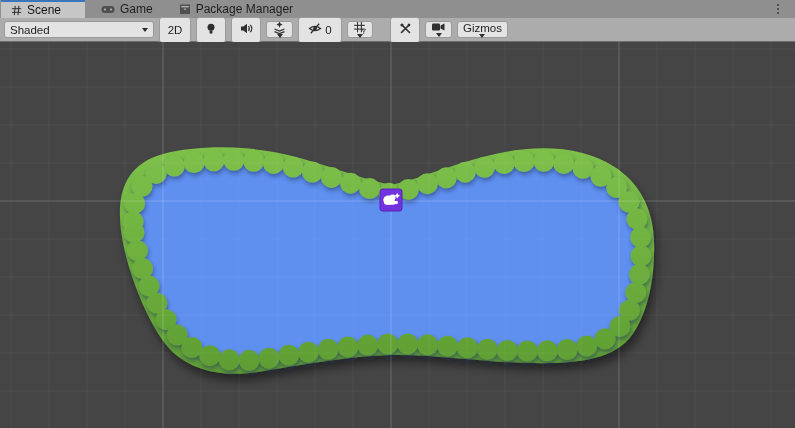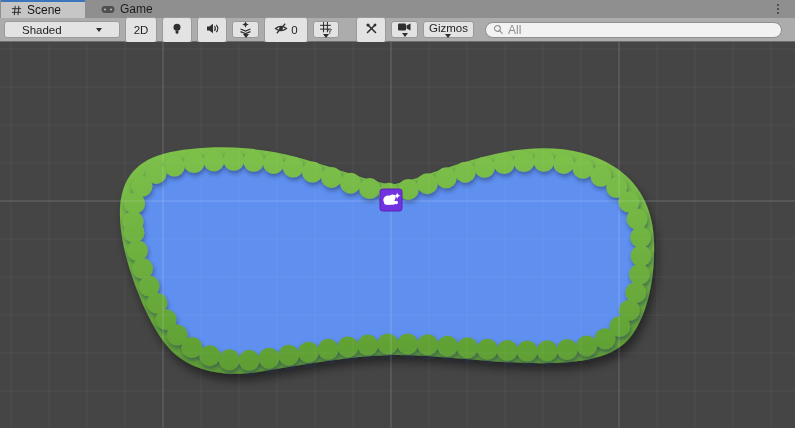--- a/index.html
+++ b/index.html
@@ -16,21 +16,21 @@
   .tab .ticon{display:flex;align-items:center;}
   .tabbar-spacer{flex:1;}
   .kebab{display:flex;flex-direction:column;justify-content:center;align-items:center;gap:1.5px;width:18px;margin-right:8px;}
   .kebab .dot{width:2.5px;height:2.5px;border-radius:50%;background:#3d3d3d;}
   
   .toolbar{height:23px;background:#acacac;border-bottom:1px solid #6e6e6e;display:flex;align-items:center;padding:0 13px 0 4px;gap:5px;flex:0 0 auto;}
   .tbtn{height:17px;background:#e3e3e3;border:1px solid #9a9a9a;border-radius:3px;display:flex;align-items:center;justify-content:center;font-size:11.5px;color:#1e1e1e;box-sizing:border-box;padding:12px 5px;cursor:default;}
   .tbtn.group{padding:0;flex-direction:column;}
   .tbtn .seg{display:flex;align-items:center;justify-content:center;height:100%;padding:0 5px;}
   .tbtn .divider{width:1px;height:12px;background:#a5a5a5;}
-  .shaded-dd{width:116px;justify-content:space-between;padding:0 17px;}
+  .shaded-dd{width:150px;justify-content:space-between;padding:0 5px;}
   .arrow-down{width:0;height:0;border-left:3.5px solid transparent;border-right:3.5px solid transparent;border-top:4.5px solid #2e2e2e;display:inline-block;}
   .gap-left{margin-left:12px;}
   .count{font-size:11.5px;margin-left:3px;color:#1e1e1e;}
   .searchbox{flex:1;height:16px;margin-left:6px;background:#f2f2f2;border:1px solid #8f8f8f;border-radius:9px;display:flex;align-items:center;padding:0 7px;gap:4px;box-sizing:border-box;}
   .searchbox input{flex:1;border:none;outline:none;background:transparent;font-family:"Liberation Sans",sans-serif;font-size:12px;color:#333;padding:0;height:14px;}
   .searchbox input::placeholder{color:#8f8f8f;}
   
   .scene{flex:1;position:relative;background:#454545;overflow:hidden;}
   .scene svg{position:absolute;left:0;top:0;display:block;}
 </style>
@@ -56,20 +56,30 @@
     <div class="tab inactive">
       <span class="ticon">
         <svg width="14" height="9" viewBox="0 0 14 9">
             <rect x="0.5" y="1" width="13" height="7" rx="3.4" fill="#4a4a4a"></rect>
             <circle cx="4" cy="4.5" r="1.1" fill="#b5b5b5"></circle>
             <circle cx="10" cy="4.5" r="1.1" fill="#b5b5b5"></circle>
           </svg>
       </span>
       <span>Game</span>
     </div>
+    <div class="tab inactive">
+      <span class="ticon">
+        <svg width="12" height="12" viewBox="0 0 12 12">
+            <rect x="1" y="1.5" width="10" height="9.5" fill="#4a4a4a"></rect>
+            <rect x="2.2" y="3" width="7.6" height="1.4" fill="#b5b5b5"></rect>
+            <rect x="4.8" y="5.6" width="2.4" height="1.2" fill="#b5b5b5"></rect>
+          </svg>
+      </span>
+      <span>Package Manager</span>
+    </div>
     <div class="tabbar-spacer"></div>
     <div class="kebab">
       <span class="dot"></span>
         <span class="dot"></span>
         <span class="dot"></span>
     </div>
   </div>
 
   <div class="toolbar">
 
@@ -170,29 +180,20 @@
     </div>
 
     <div class="tbtn group">
       <span class="seg">Gizmos</span>
       <span class="divider"></span>
       <span class="seg">
           <span class="arrow-down"></span>
         </span>
     </div>
 
-    <div class="searchbox">
-      <span>
-        <svg width="11" height="11" viewBox="0 0 12 12">
-            <circle cx="4.8" cy="4.8" r="3.2" fill="none" stroke="#8a8a8a" stroke-width="1.2"></circle>
-            <line x1="7.2" y1="7.2" x2="10.4" y2="10.4" stroke="#8a8a8a" stroke-width="1.2"></line>
-          </svg>
-      </span>
-      <input type="text" placeholder="All" style="">
-    </div>
   </div>
 
   <div class="scene">
     <svg width="795" height="387" viewBox="0 0 795 387">
         <defs>
           <linearGradient id="gg" gradientUnits="userSpaceOnUse" x1="0" y1="100" x2="0" y2="345">
             <stop offset="0%" stop-color="#7ec24b"></stop>
             <stop offset="100%" stop-color="#5c9b31"></stop>
           </linearGradient>
           <filter id="fLake" x="-20%" y="-20%" width="150%" height="150%">

